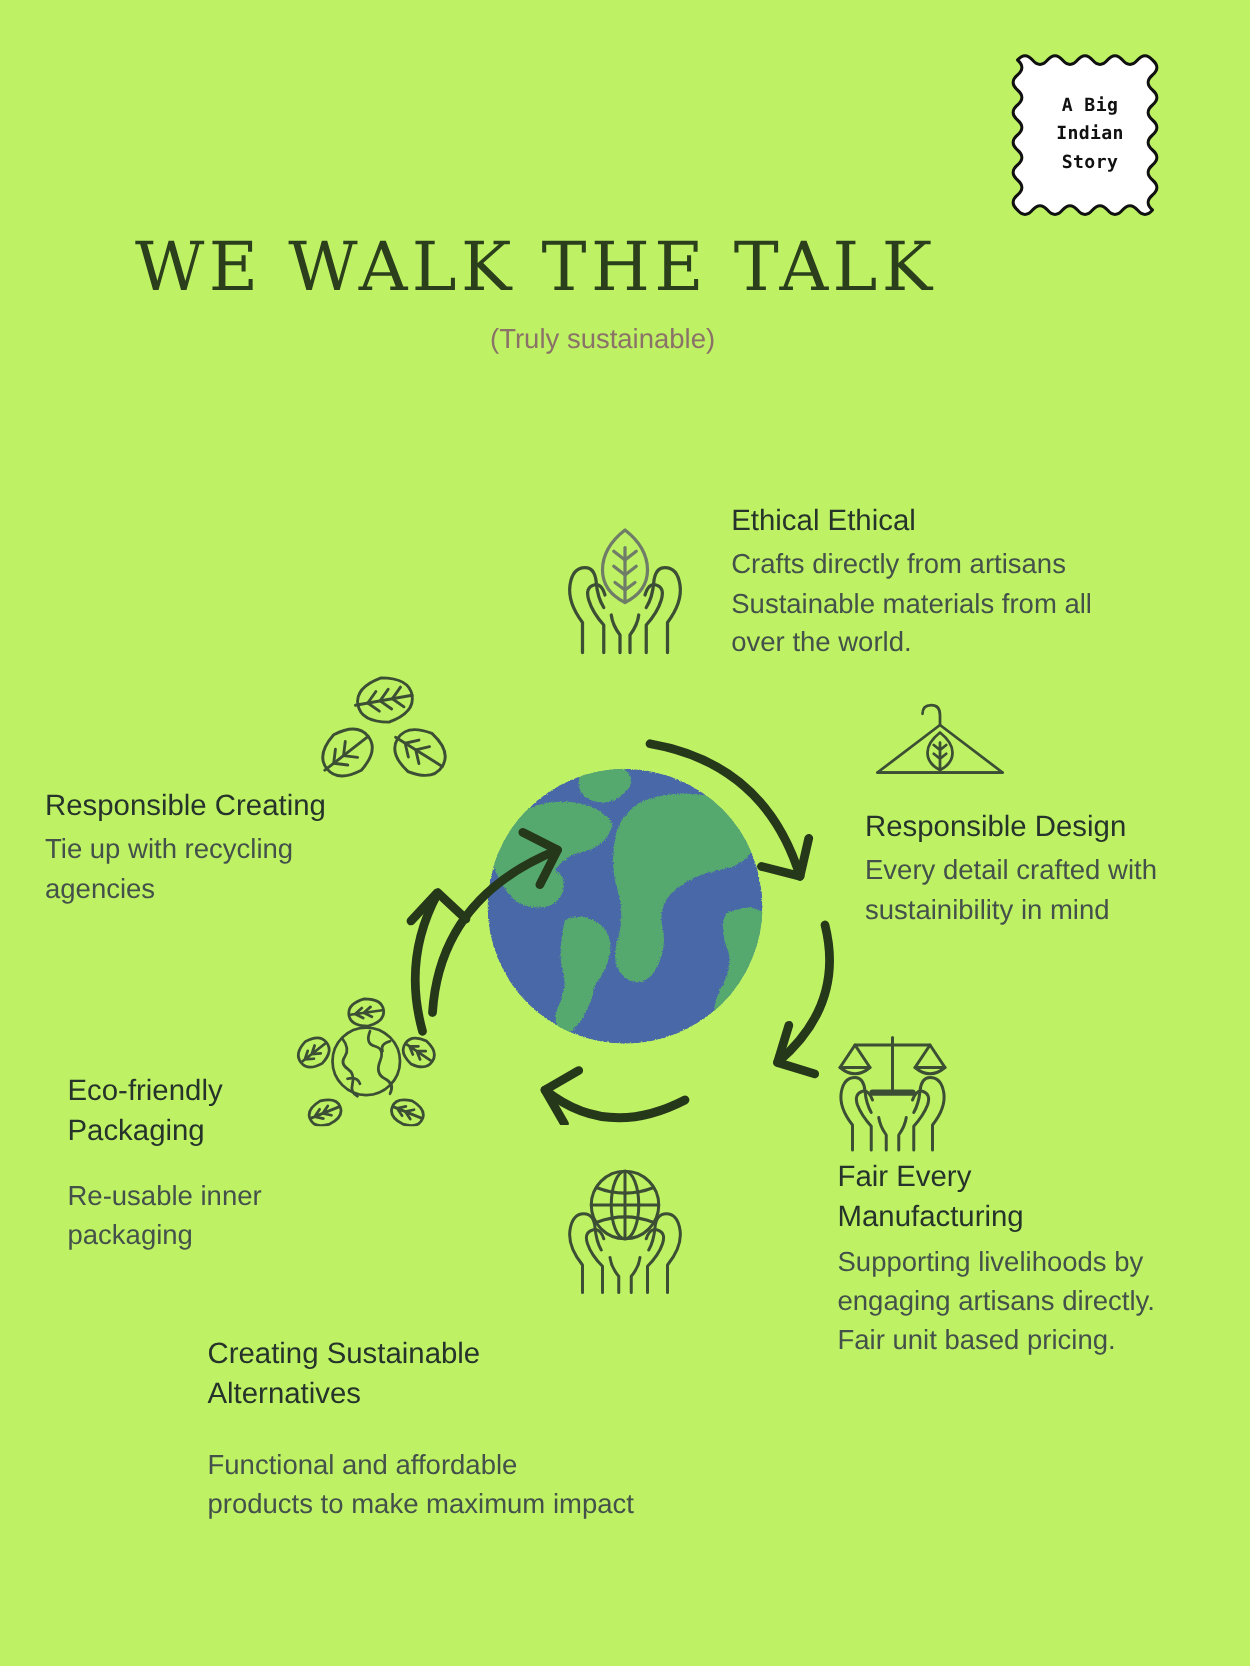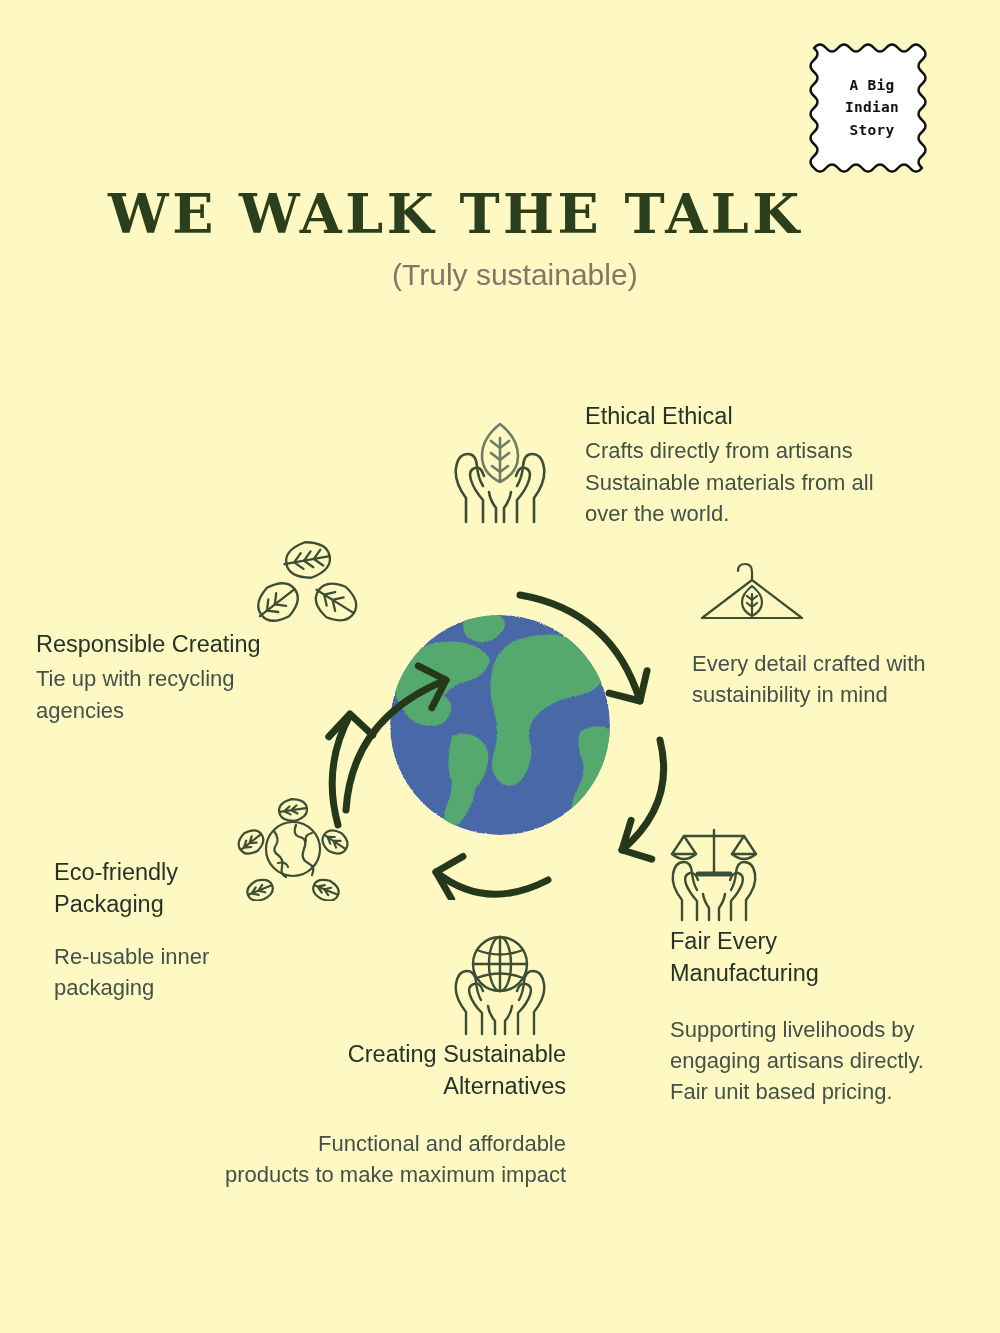--- a/index.html
+++ b/index.html
@@ -7,21 +7,21 @@
     width: 1000px;
     height: 1333px;
     background: #ffffff;
     font-family: "Liberation Sans", sans-serif;
     overflow: hidden;
   }
   #page {
     position: relative;
     width: 1000px;
     height: 1333px;
-    background: #fef9c3;
+    background: #bef264;
   }
 
   
   #stamp {
     position: absolute;
     left: 806px; top: 38px;
     width: 132px; height: 140px;
   }
   #stamp .stamp-text {
     position: absolute;
@@ -38,30 +38,30 @@
     letter-spacing: 0.3px;
     line-height: 1.45;
   }
 
   
   #title {
     position: absolute;
     left: 108px; top: 182px;
     font-family: "DejaVu Serif", serif;
     font-size: 54px;
-    font-weight: 700;
+    font-weight: 400;
     letter-spacing: 3.5px;
     color: #2b3f1c;
     white-space: nowrap;
   }
   #subtitle {
     position: absolute;
     left: 392px; top: 258px;
     font-family: "Liberation Sans", sans-serif;
-    font-size: 30px;
+    font-size: 22px;
     font-weight: 400;
     color: #8a7268;
     white-space: nowrap;
   }
 
   
   .block { position: absolute; }
   .block .heading {
     font-family: "Liberation Sans", sans-serif;
     font-size: 23.5px;
@@ -78,22 +78,22 @@
     line-height: 1.42;
     white-space: pre-line;
     margin-top: 3px;
   }
   .block.right { text-align: left; }
 
   
   #blk-ethical   { left: 585px; top: 400px;  width: 340px; }
   #blk-design    { left: 692px; top: 645px;  width: 290px; }
   #blk-fair      { left: 670px; top: 925px;  width: 300px; }
-  #blk-fair .body{ margin-top: 24px; }
-  #blk-creating  { left: 166px; top: 1038px; width: 400px; text-align: right; }
+  #blk-fair .body{ margin-top: 4px; }
+  #blk-creating  { left: 166px; top: 1066px; width: 400px; }
   #blk-creating .body { margin-top: 25px; }
   #blk-eco       { left: 54px;  top: 856px;  width: 240px; }
   #blk-eco .body { margin-top: 20px; }
   #blk-disposal  { left: 36px;  top: 628px;  width: 290px; }
 
   
   .icon-wrap { position: absolute; }
   #icon-ethical   { left: 440px; top: 410px; width: 120px; height: 120px; }
   #icon-hanger    { left: 692px; top: 552px; width: 120px; height: 78px; }
   #icon-scales    { left: 658px; top: 824px; width: 112px; height: 100px; }
@@ -219,20 +219,21 @@
   <div class="icon-wrap" id="icon-hanger">
     <svg width="120" height="78" viewBox="0 0 120 78" fill="none" stroke="#3c4f34" stroke-width="2.2" stroke-linecap="round" stroke-linejoin="round">
       <path d="M60 28 v-8 q0 -8 -7 -8 q-7 0 -7 7"></path>
       <path d="M60 28 L10 66 h100 L60 28 z"></path>
       <path d="M10 66 h100"></path>
       <path d="M60 34 q10 8 10 16 q0 9 -10 14 q-10 -5 -10 -14 q0 -8 10 -16 z"></path>
       <path d="M60 42 v22 M60 48 l-5 -4 M60 48 l5 -4 M60 55 l-5 -4 M60 55 l5 -4"></path>
     </svg>
   </div>
   <div class="block right" id="blk-design">
+    <div class="heading">Responsible Design</div>
     <div class="body">Every detail crafted with
 sustainibility in mind</div>
   </div>
 
   <div class="icon-wrap" id="icon-scales">
     <svg width="112" height="100" viewBox="0 0 112 100" fill="none" stroke="#3c4f34" stroke-width="2.4" stroke-linecap="round" stroke-linejoin="round">
 
       <path d="M56 6 v44"></path>
       <path d="M26 12 h60"></path>
       <path d="M26 12 l-12 18 h24 z"></path>

